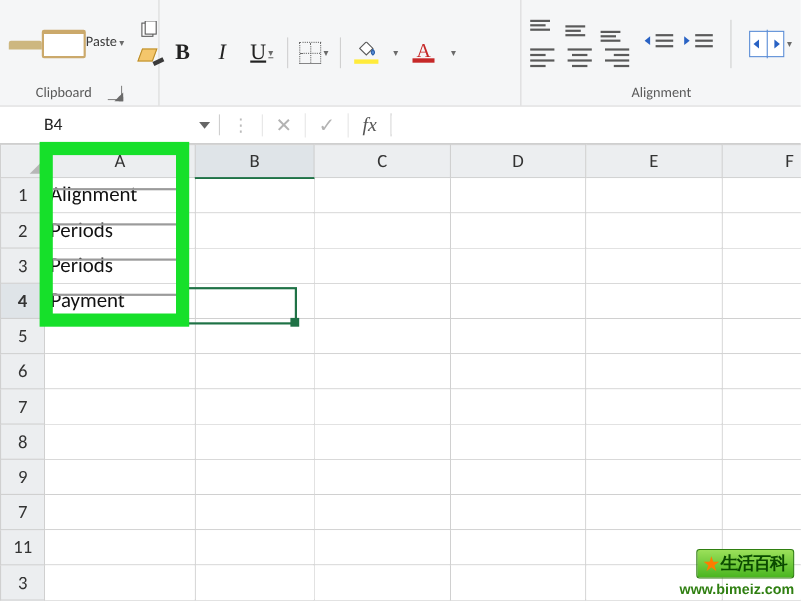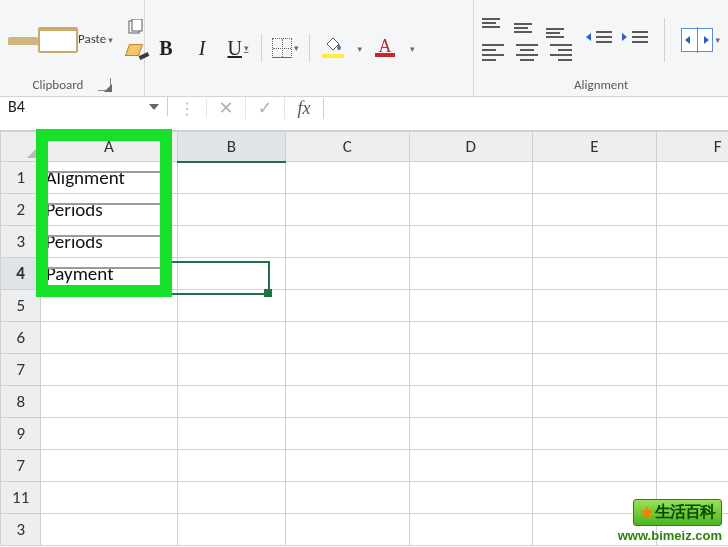--- a/index.html
+++ b/index.html
@@ -254,24 +254,25 @@
     width: 0; height: 0;
     border-left: 4px solid transparent;
     border-top: 4px solid transparent;
     border-right: 4px solid #6a6a6a;
     border-bottom: 4px solid #6a6a6a;
   }
 
   
   .formula-bar {
     display: flex;
-    align-items: flex-start;
+    align-items: center;
     height: 33px;
     background: #fff;
     border-bottom: 1px solid #cfcfcf;
+    padding-left: 32px;
   }
   .namebox {
     width: 155px;
     display: flex;
     align-items: center;
     border-right: 1px solid #cfcfcf;
     padding: 0 4px 0 8px;
     font-size: 16px;
     color: #222;
     justify-content: space-between;

